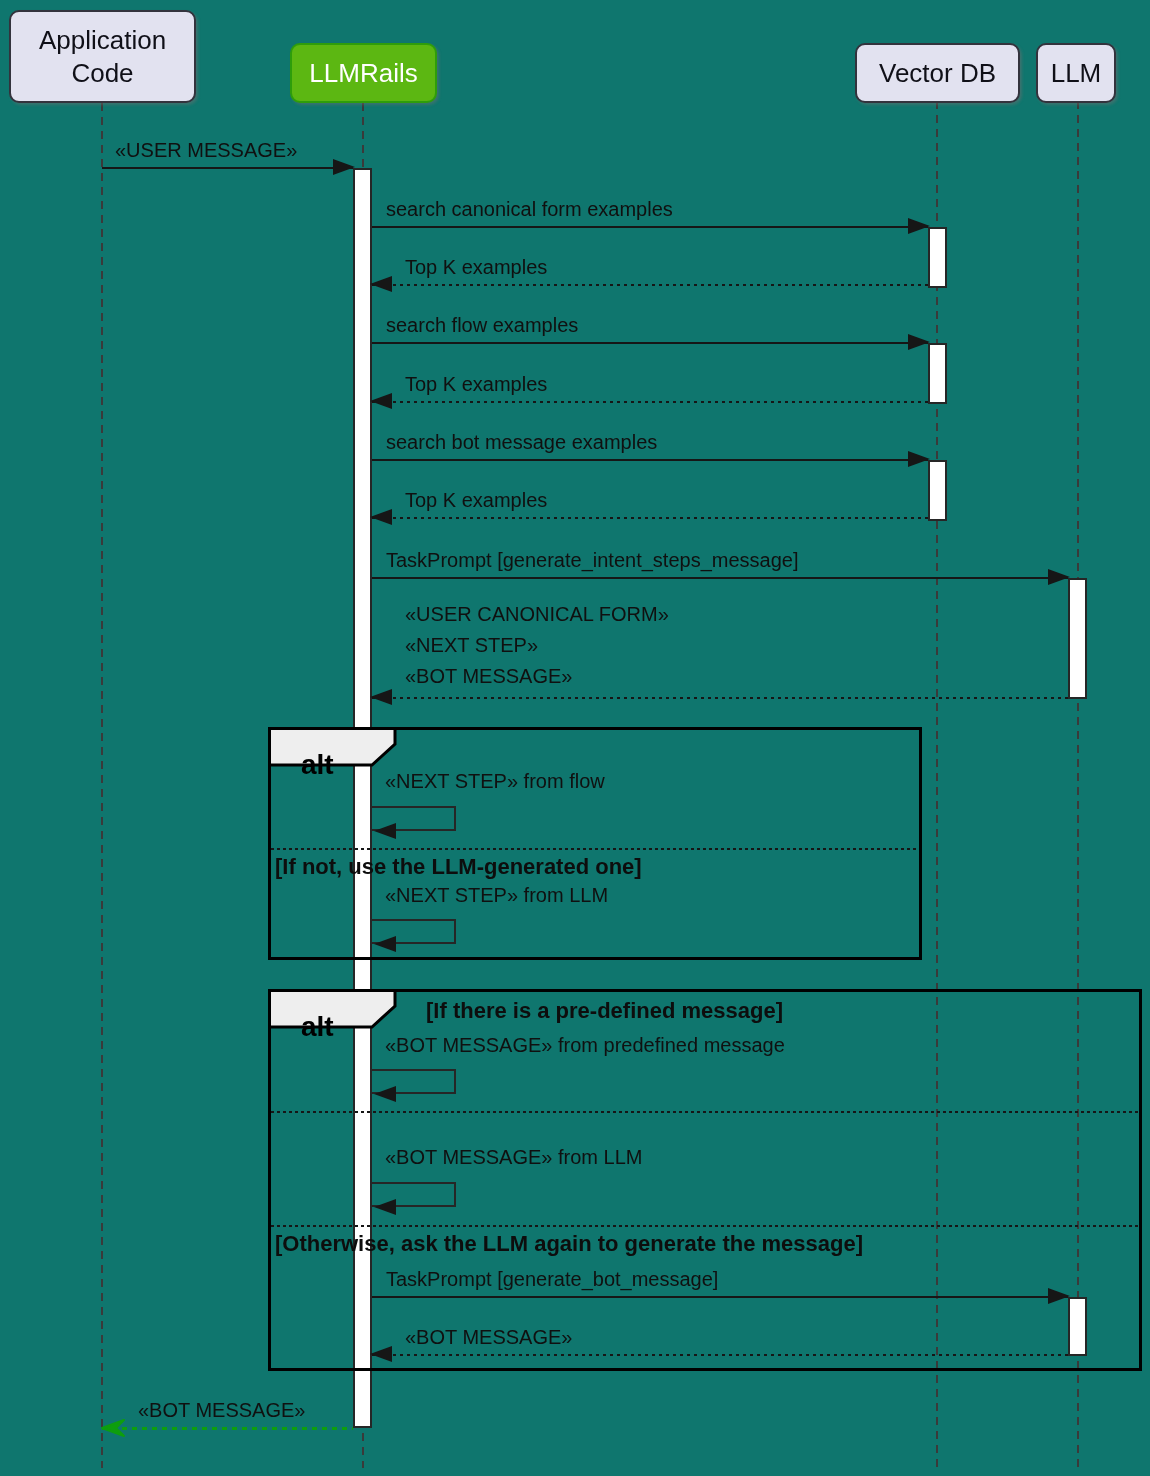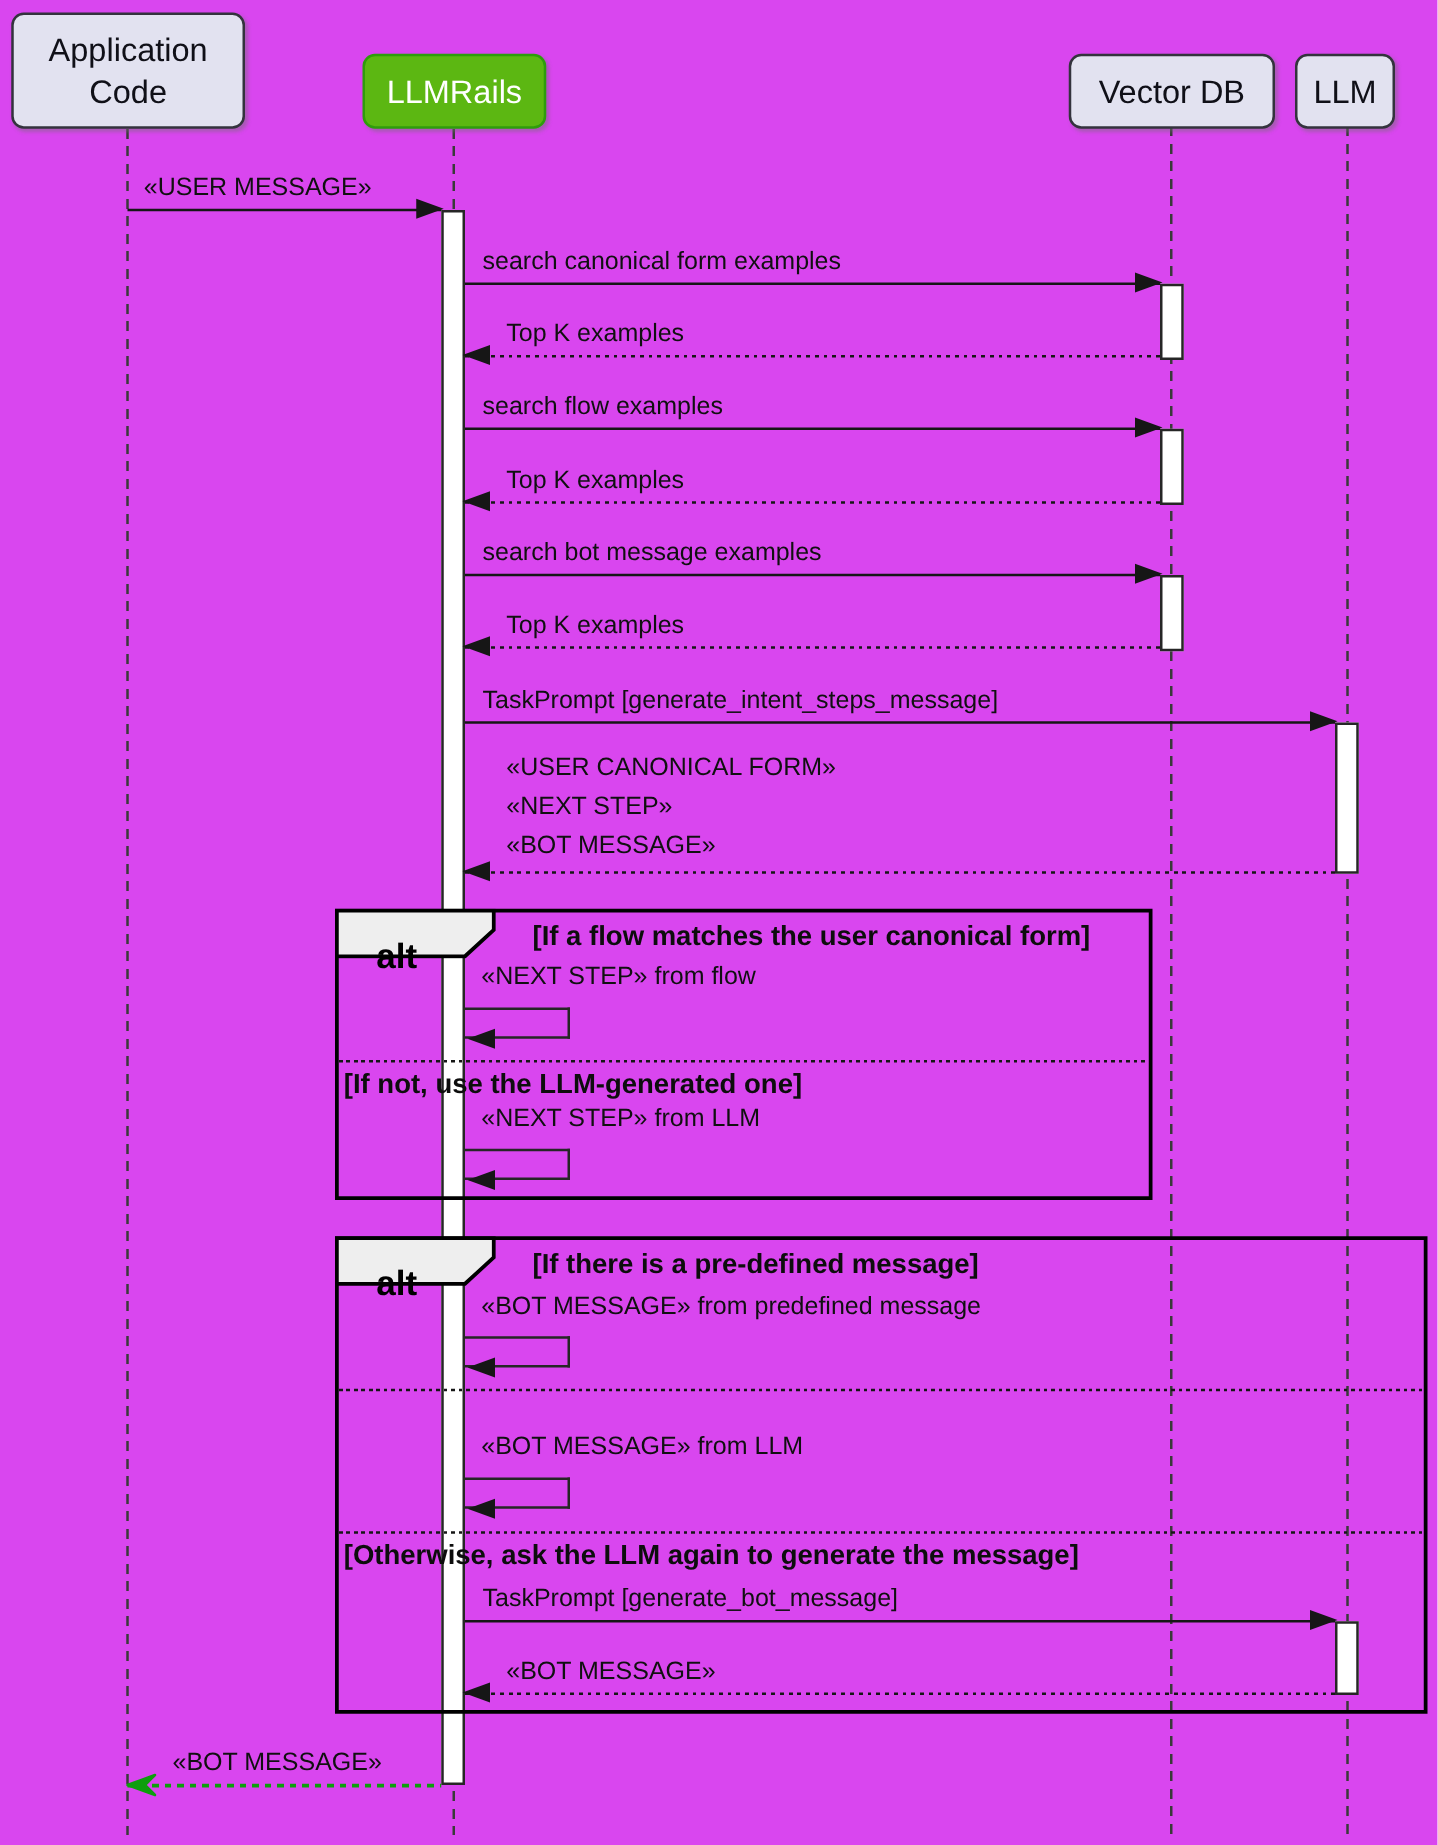--- a/index.html
+++ b/index.html
@@ -6,21 +6,21 @@
     --participant-fill:#E2E2F0;
     --participant-border:#33333D;
     --rails-fill:#5CB712;
     --rails-border:#2E9D0B;
     --arrow:#161616;
     --return-green:#0E9E0E;
     --frame-fill:#EEEEEE;
   }
   html,body{margin:0;padding:0;background:#fff;}
   body{font-family:"Liberation Sans","DejaVu Sans",sans-serif;color:#111;}
-  #stage{position:relative;width:1150px;height:1476px;background:#d946ef;overflow:hidden;}
+  #stage{position:relative;width:1150px;height:1476px;background:#0f766e;overflow:hidden;}
 
   
   .lifeline{position:absolute;width:2px;
     background:repeating-linear-gradient(to bottom,#3a3a3a 0 8px,transparent 8px 14px);}
 
   
   .head{position:absolute;box-sizing:border-box;border:2px solid var(--participant-border);
     background:var(--participant-fill);border-radius:10px;display:flex;align-items:center;
     justify-content:center;text-align:center;font-size:26px;line-height:33px;color:#101018;
     box-shadow:2px 2px 3px rgba(110,110,110,.45);}
@@ -138,21 +138,20 @@
     </span>
     <i class="line"></i>
     <i class="head-l"></i>
   </div>
 
   <div class="frame" style="left:268px;top:727px;width:654px;height:233px;">
     <svg class="penta" width="129" height="40" viewBox="0 0 129 40">
       <path d="M1.5,1.5 H127 V17 L104,38 H1.5 Z" fill="var(--frame-fill)" stroke="#000" stroke-width="3"></path>
     </svg>
     <span class="kw">alt</span>
-    <span class="guard" style="left:155px;top:6px;">[If a flow matches the user canonical form]</span>
     <div class="divider" style="top:118px;"></div>
     <span class="guard" style="left:4px;top:124px;">[If not, use the LLM-generated one]</span>
   </div>
 
   <div>
     <span class="mlabel" style="position:absolute;left:385px;top:770px;">«NEXT STEP» from flow</span>
     <div class="loop" style="left:372px;top:806px;">
       <i class="head-l"></i>
     </div>
   </div>

